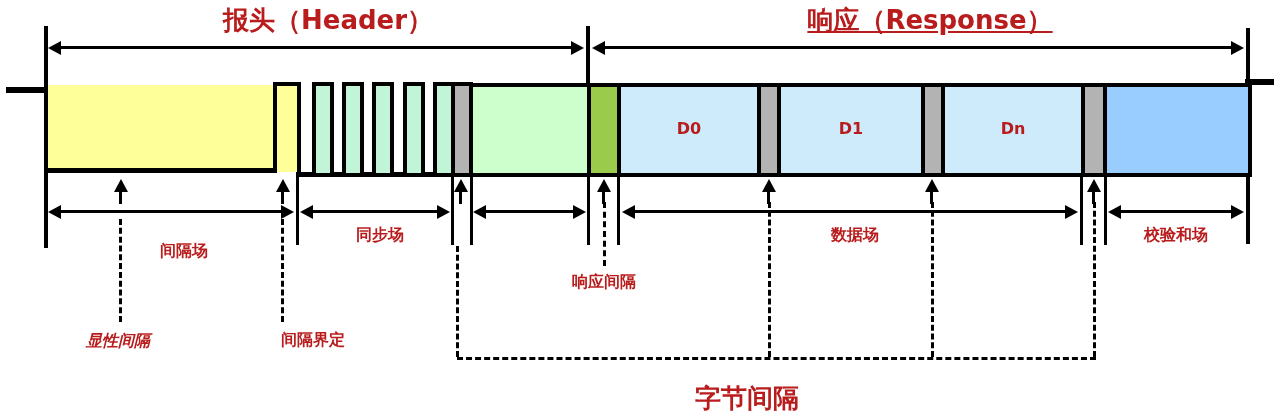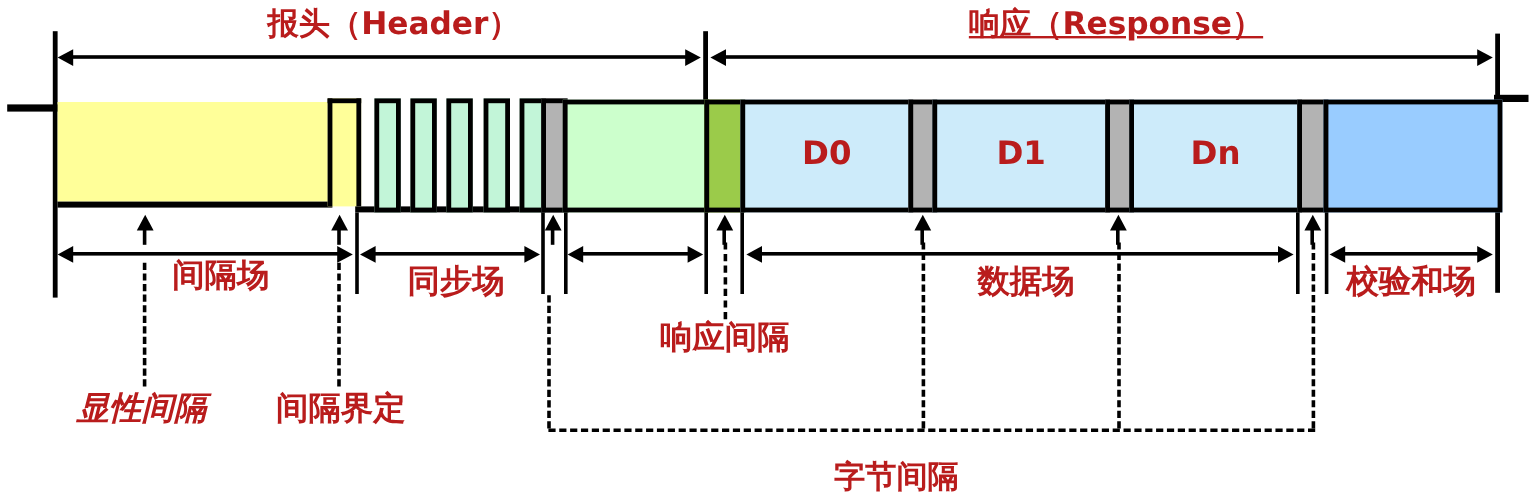--- a/index.html
+++ b/index.html
@@ -6,21 +6,21 @@
   #stage{
     position:relative;width:1274px;height:414px;background:#ffffff;overflow:hidden;
     font-family:"DejaVu Sans","Liberation Sans",sans-serif;
   }
   .abs{position:absolute;}
   .ln{position:absolute;background:#000;}
   .blk{position:absolute;border:4px solid #000;box-sizing:border-box;}
   .lbl{position:absolute;color:#b91c1c;font-weight:bold;white-space:nowrap;
        transform:translateX(-50%);text-align:center;}
   .f26{font-size:26px;line-height:30px;}
-  .f24{font-size:27px;line-height:28px;}
+  .f24{font-size:16px;line-height:28px;}
   
   .ah{position:absolute;width:0;height:0;border-top:7px solid transparent;border-bottom:7px solid transparent;}
   .ah.r{border-left:13px solid #000;}
   .ah.l{border-right:13px solid #000;}
   
   .uah{position:absolute;width:0;height:0;border-left:7px solid transparent;border-right:7px solid transparent;border-bottom:13px solid #000;}
   .dashv{position:absolute;width:0;border-left:3px dashed #000;}
   .dashh{position:absolute;height:0;border-top:3px dashed #000;}
   .yellow{background:#ffff99;}
   .mint{background:#c2f5d8;}
@@ -152,23 +152,23 @@
 
   <div class="dashv" style="left:119px;top:219px;height:103px;"></div>
   <div class="dashv" style="left:281px;top:219px;height:103px;"></div>
   <div class="dashv" style="left:456px;top:246px;height:111px;"></div>
   <div class="dashv" style="left:603px;top:202px;height:64px;"></div>
   <div class="dashv" style="left:768px;top:202px;height:155px;"></div>
   <div class="dashv" style="left:931px;top:202px;height:155px;"></div>
   <div class="dashv" style="left:1093px;top:202px;height:155px;"></div>
   <div class="dashh" style="left:457px;top:357px;width:639px;"></div>
 
-  <div class="lbl f24" style="left:184px;top:216px;">间隔场</div>
+  <div class="lbl f24" style="left:184px;top:237px;">间隔场</div>
   <div class="lbl f24" style="left:380px;top:221px;">同步场</div>
   <div class="lbl f24" style="left:855px;top:221px;">数据场</div>
   <div class="lbl f24" style="left:1176px;top:221px;">校验和场</div>
 
   <div class="lbl f24" style="left:604px;top:268px;">响应间隔</div>
   <div class="lbl f24" style="left:118px;top:327px;font-style:italic;">显性间隔</div>
-  <div class="lbl f24" style="left:284px;top:327px;">间隔界定</div>
+  <div class="lbl f24" style="left:313px;top:327px;font-family:Liberation Mono, monospace;">间隔界定</div>
   <div class="lbl f26" style="left:747px;top:383px;">字节间隔</div>
 
 </div>
 
 </body></html>

